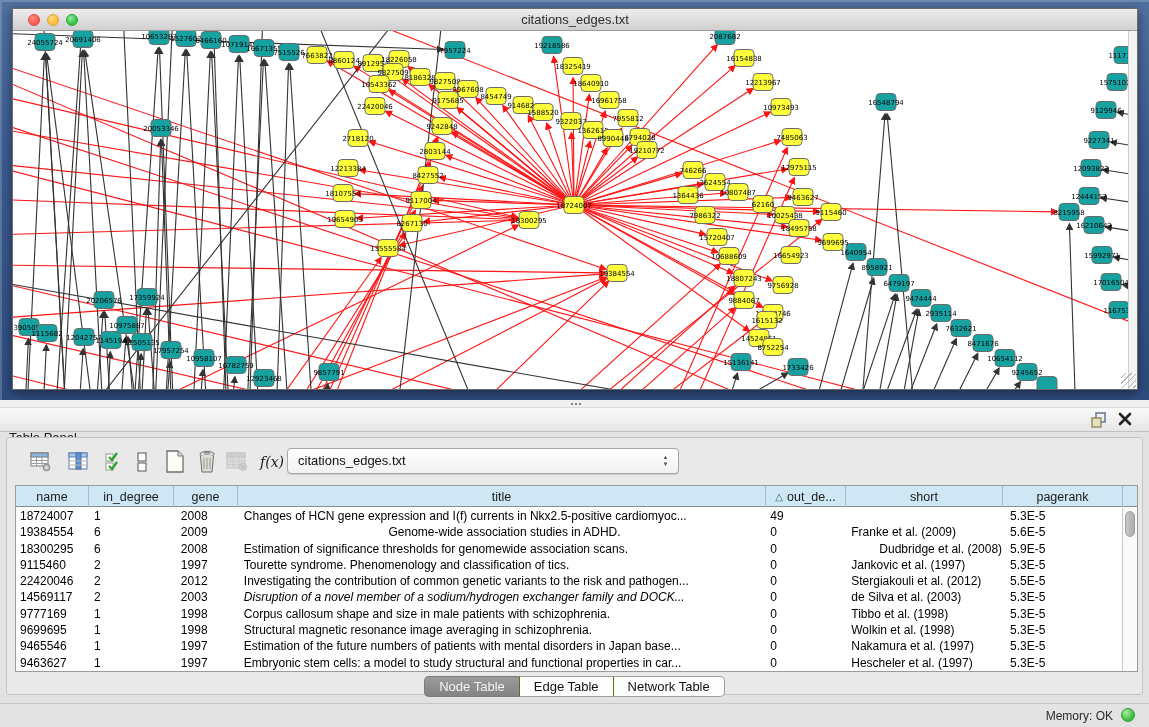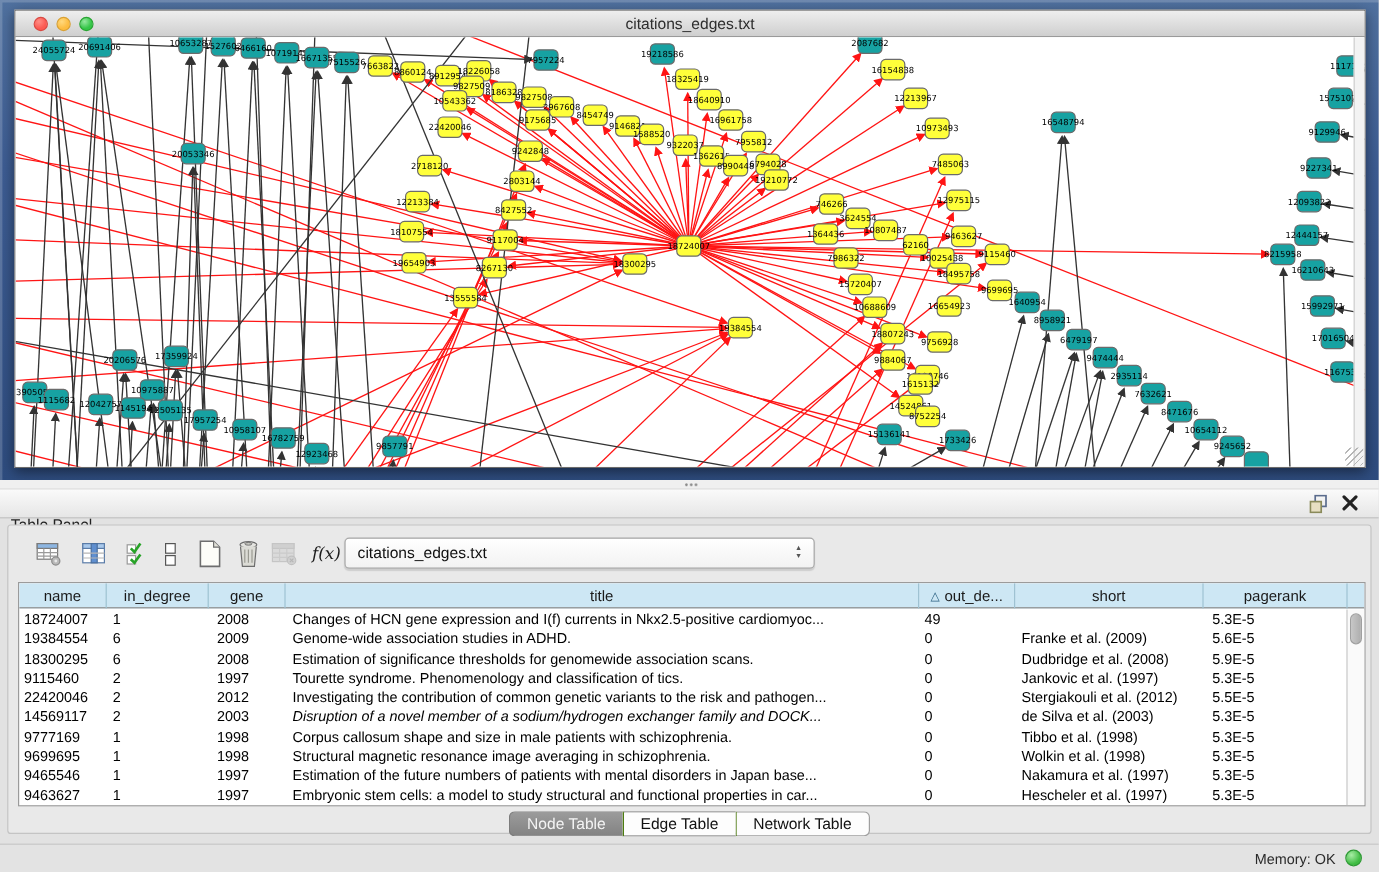--- a/index.html
+++ b/index.html
@@ -844,32 +844,32 @@
               <div class="td" style="width: 64px; padding-left: 7px;">2008</div>
               <div class="td" style="width: 528px; padding-left: 6px;">Changes of HCN gene expression and I(f) currents in Nkx2.5-positive cardiomyoc...</div>
               <div class="td" style="width: 80px; padding-left: 5px;">49</div>
               <div class="td" style="width: 157px; padding-left: 6px; margin-top: 24px;">Yano et al. (2008)</div>
               <div class="td" style="width: 120px; padding-left: 8px;">5.3E-5</div>
             </div>
             <div class="tr">
               <div class="td" style="width: 73px; padding-left: 4px;">19384554</div>
               <div class="td" style="width: 85px; padding-left: 5px;">6</div>
               <div class="td" style="width: 64px; padding-left: 7px;">2009</div>
-              <div class="td" style="width: 528px; padding-left: 6px;">Genome-wide association studies in ADHD.</div>
+              <div class="td" style="width: 528px; padding-left: 6px; text-align: center;">Genome-wide association studies in ADHD.</div>
               <div class="td" style="width: 80px; padding-left: 5px;">0</div>
               <div class="td" style="width: 157px; padding-left: 6px;">Franke et al. (2009)</div>
               <div class="td" style="width: 120px; padding-left: 8px;">5.6E-5</div>
             </div>
             <div class="tr">
               <div class="td" style="width: 73px; padding-left: 4px;">18300295</div>
               <div class="td" style="width: 85px; padding-left: 5px;">6</div>
               <div class="td" style="width: 64px; padding-left: 7px;">2008</div>
               <div class="td" style="width: 528px; padding-left: 6px;">Estimation of significance thresholds for genomewide association scans.</div>
               <div class="td" style="width: 80px; padding-left: 5px;">0</div>
-              <div class="td" style="width: 157px; padding-left: 6px;">Dudbridge et al. (2008)</div>
+              <div class="td" style="width: 157px; padding-left: 6px; text-align: right;">Dudbridge et al. (2008)</div>
               <div class="td" style="width: 120px; padding-left: 8px;">5.9E-5</div>
             </div>
             <div class="tr">
               <div class="td" style="width: 73px; padding-left: 4px;">9115460</div>
               <div class="td" style="width: 85px; padding-left: 5px;">2</div>
               <div class="td" style="width: 64px; padding-left: 7px;">1997</div>
               <div class="td" style="width: 528px; padding-left: 6px;">Tourette syndrome. Phenomenology and classification of tics.</div>
               <div class="td" style="width: 80px; padding-left: 5px;">0</div>
               <div class="td" style="width: 157px; padding-left: 6px;">Jankovic et al. (1997)</div>
               <div class="td" style="width: 120px; padding-left: 8px;">5.3E-5</div>

